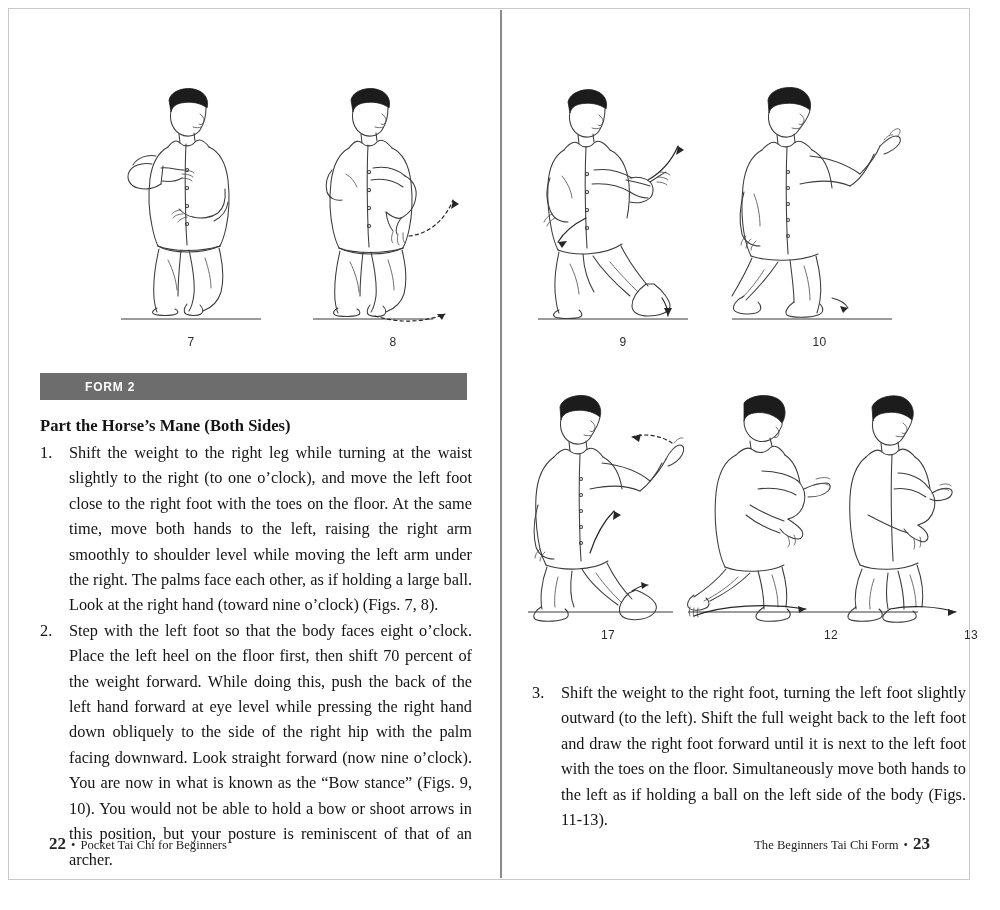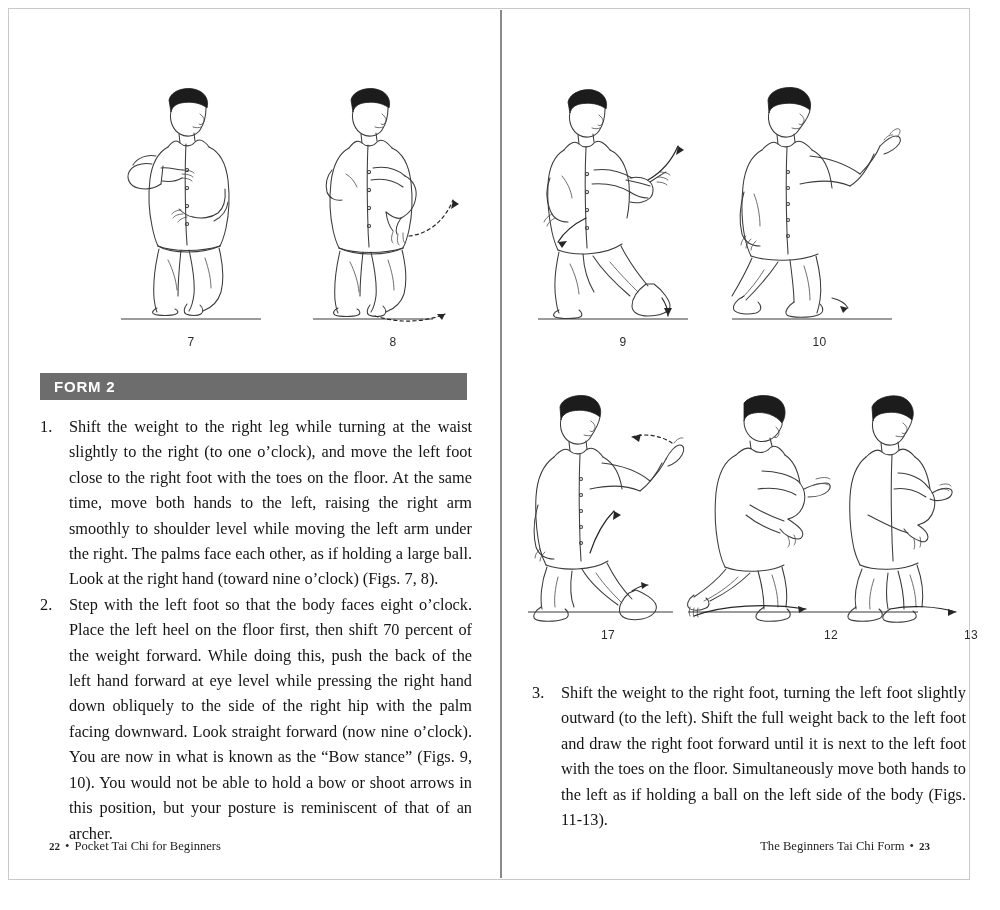--- a/index.html
+++ b/index.html
@@ -99,23 +99,24 @@
     width: 427px;
     height: 27px;
     background: #6d6d6d;
     display: flex;
     align-items: center;
   }
   .form-banner .label {
     color: #ffffff;
     font-family: "Liberation Sans", "DejaVu Sans", sans-serif;
     font-weight: bold;
-    font-size: 15px;
+    font-size: 12px;
     letter-spacing: 0.8px;
     padding-left: 14px;
+    margin-left: 31px;
   }
 
   
   .text-block {
     position: absolute;
     font-size: 16.3px;
     line-height: 25.4px;
     text-align: justify;
     color: #141414;
   }
@@ -156,21 +157,21 @@
   
   .footer {
     position: absolute;
     bottom: 26px;
     font-size: 12.6px;
     color: #232323;
     white-space: nowrap;
   }
   .footer .pg {
     font-weight: bold;
-    font-size: 11px;
+    font-size: 17px;
   }
   .footer .dot { padding: 0 5px; }
   .footer-left  { left: 40px; }
   .footer-right { right: 40px; }
 
   svg { display: block; overflow: visible; }
   .ln  { fill: none; stroke: #3b3b3b; stroke-width: 1.05; stroke-linecap: round; stroke-linejoin: round; }
   .lnT { fill: none; stroke: #4a4a4a; stroke-width: 0.8;  stroke-linecap: round; stroke-linejoin: round; }
   .hair{ fill: #1c1c1c; stroke: #1c1c1c; stroke-width: 0.8; }
   .ground { stroke: #3a3a3a; stroke-width: 1.1; fill: none; }
@@ -295,20 +296,21 @@
         </div>
         <div class="caption">8</div>
       </div>
     </div>
 
     <div class="form-banner">
       <span class="label">FORM 2</span>
     </div>
 
     <div class="text-block block-left">
+      <p class="sec-title">Part the Horse’s Mane (Both Sides)</p>
       <ol class="steps">
         <li>
           <span class="num">1.</span>
           <span class="body">Shift the weight to the right leg while turning at the waist slightly to the right (to one o’clock), and move the left foot close to the right foot with the toes on the floor. At the same time, move both hands to the left, raising the right arm smoothly to shoulder level while moving the left arm under the right. The palms face each other, as if holding a large ball. Look at the right hand (toward nine o’clock) (Figs. 7, 8).</span>
         </li>
         <li>
           <span class="num">2.</span>
           <span class="body">Step with the left foot so that the body faces eight o’clock. Place the left heel on the floor first, then shift 70 percent of the weight forward. While doing this, push the back of the left hand forward at eye level while pressing the right hand down obliquely to the side of the right hip with the palm facing downward. Look straight forward (now nine o’clock). You are now in what is known as the “Bow stance” (Figs. 9, 10). You would not be able to hold a bow or shoot arrows in this position, but your posture is reminiscent of that of an archer.</span>
         </li>
       </ol>

